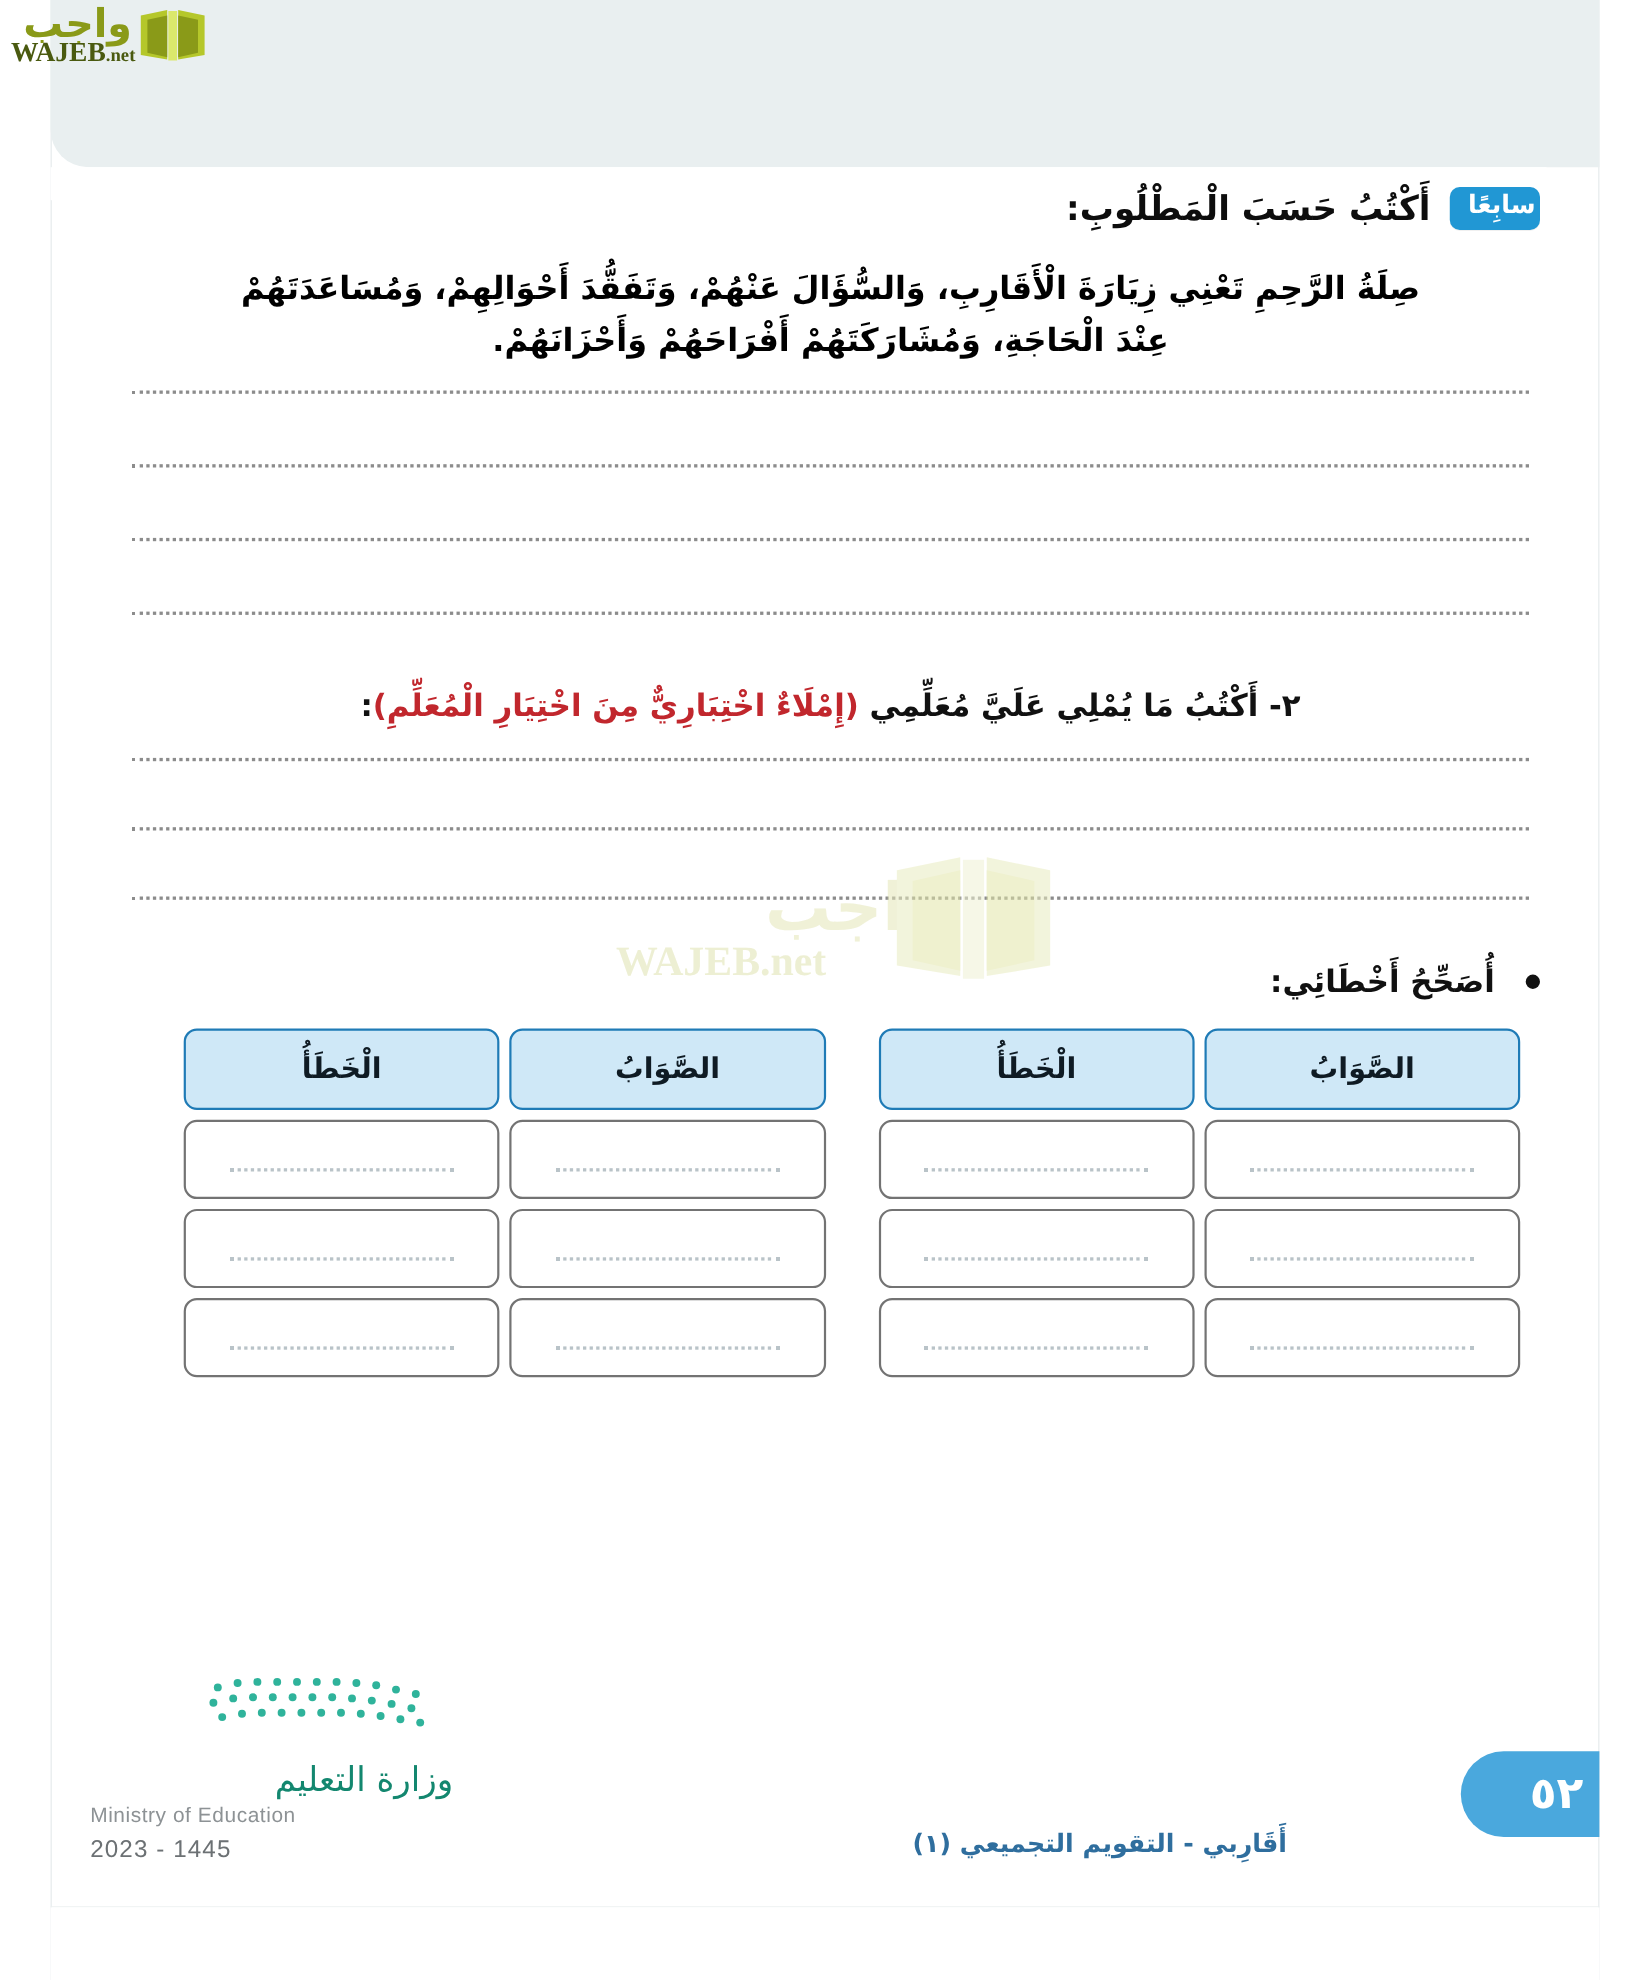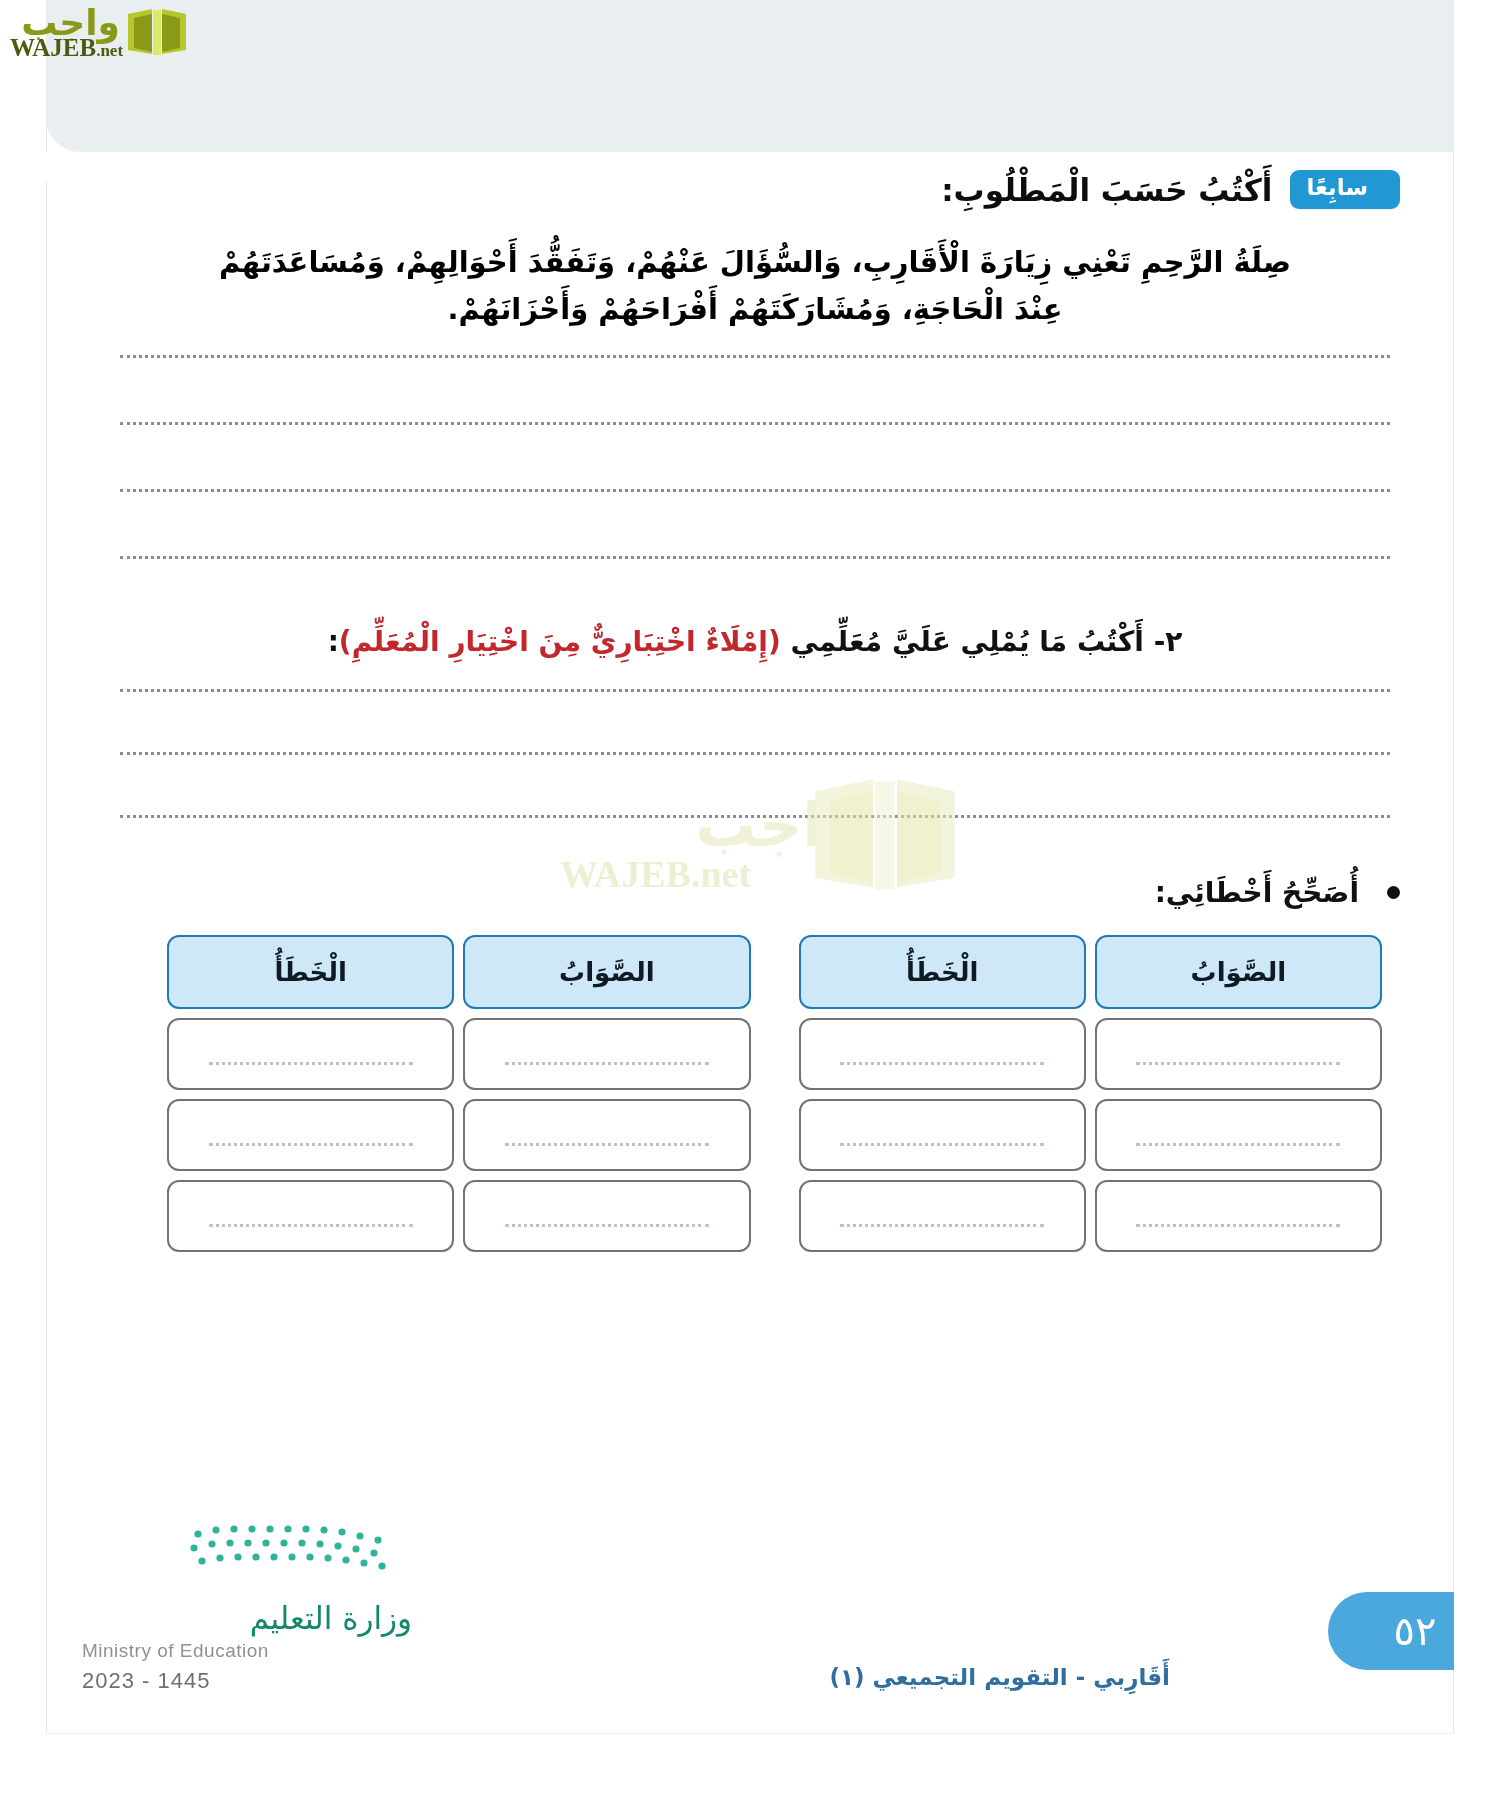--- a/index.html
+++ b/index.html
@@ -63,21 +63,21 @@
     position:absolute;left:110px;top:170px;width:1290px;
   }
 
   
   .heading-row{
     display:flex;flex-direction:row;align-items:center;justify-content:flex-start;
     gap:18px;margin-bottom:30px;
   }
   .badge{
     background:#2197d4;color:#fff;border-radius:9px;
-    padding:6px 32px 10px 16px;font-size:23px;font-weight:700;
+    padding:6px 4px 10px 16px;font-size:23px;font-weight:700;
     line-height:1;white-space:nowrap;
     box-shadow:0 1px 0 rgba(0,0,0,.06);
   }
   .heading-text{
     font-size:31px;font-weight:700;color:#0d0d0d;white-space:nowrap;
   }
 
   
   .item-line{
     font-size:28px;font-weight:700;color:#111;
@@ -161,21 +161,21 @@
   }
 
   #page-tab{
     position:absolute;right:46px;top:1592px;
     width:126px;height:78px;
     background:#4aa8dd;
     border-top-left-radius:40px;border-bottom-left-radius:40px;
     display:flex;align-items:center;justify-content:center;
   }
   #page-num{
-    font-size:40px;font-weight:400;color:#fff;
+    font-size:40px;font-weight:700;color:#fff;
     font-family:"DejaVu Sans",sans-serif;
     margin-left:48px;
   }
 
   #bottom-band{
     position:absolute;left:46px;right:46px;bottom:0;height:66px;background:#fff;
   }
   #bottom-rule{
     position:absolute;left:46px;right:46px;bottom:66px;height:1px;background:#eceff0;
   }

